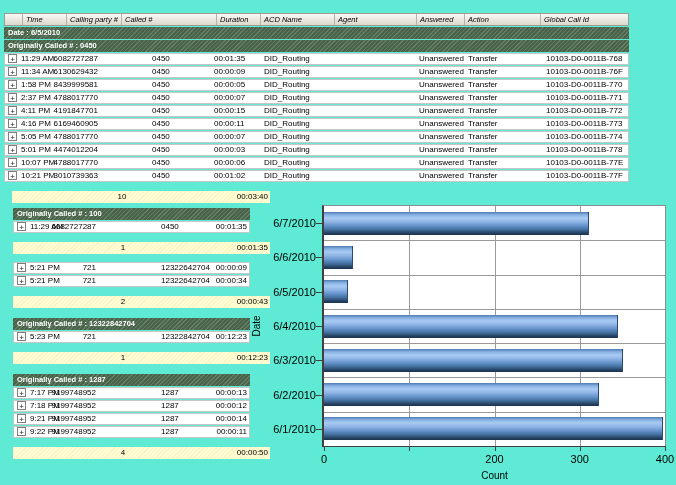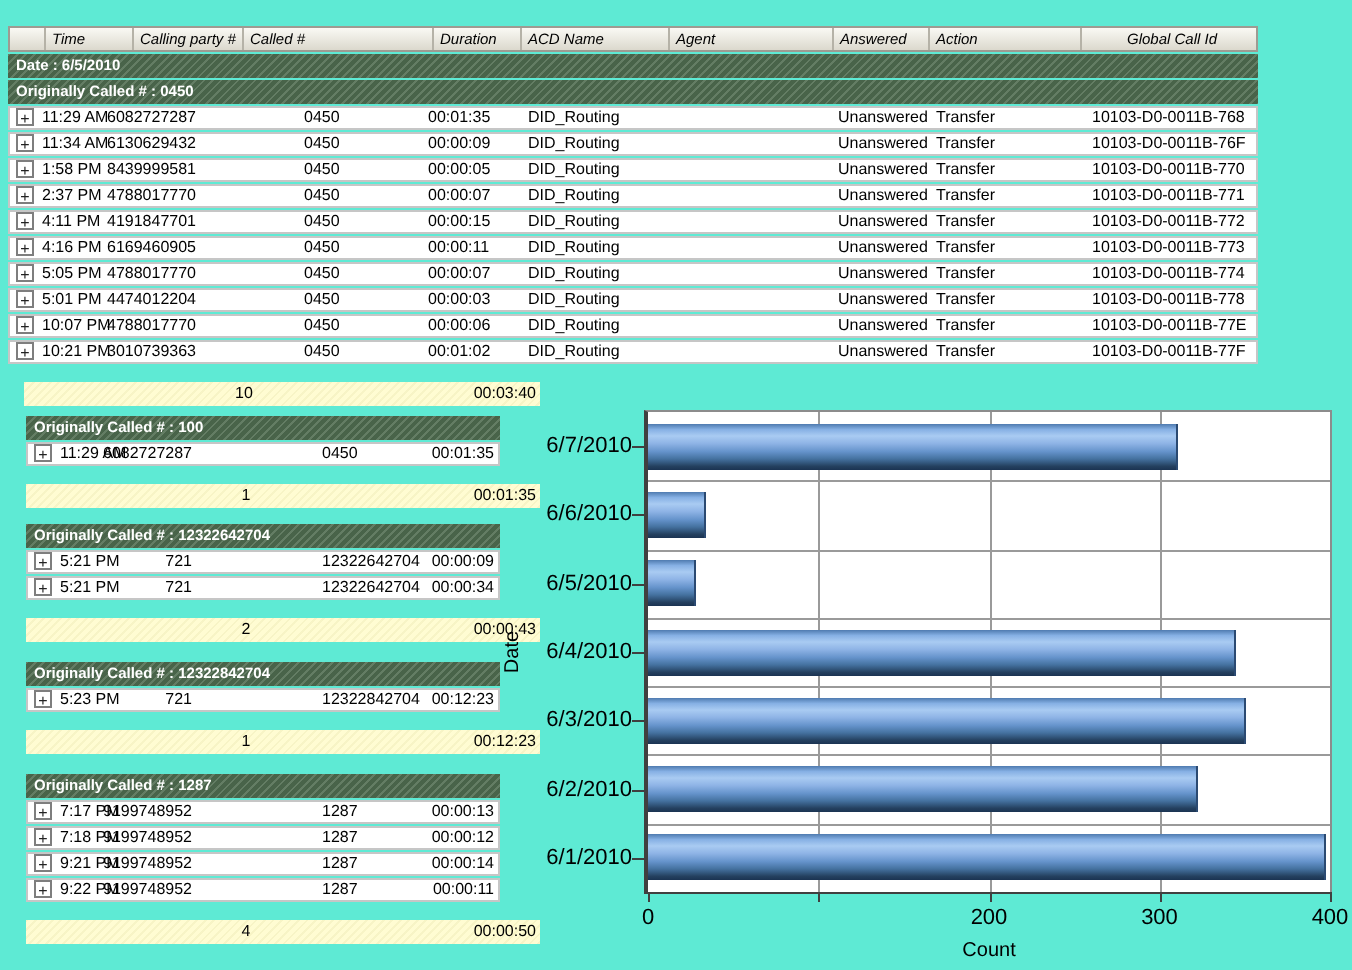--- a/index.html
+++ b/index.html
@@ -10,21 +10,21 @@
   
   .tbl-wide{position:absolute;left:4px;top:13px;width:625px;}
   #sections{position:absolute;left:13px;top:207px;width:237px;}
 
   .hdr{position:relative;display:flex;height:13px;box-sizing:border-box;
        background:linear-gradient(#faf9f4,#dbd8cd);
        border:1px solid #9e9b92;}
   .hcell{font-style:italic;font-size:7.5px;line-height:11px;padding-left:3px;
          border-right:1px solid #b5b2a7;box-sizing:border-box;
          white-space:nowrap;overflow:hidden;color:#000;flex:0 0 auto;}
-  .hcell:last-child{border-right:none;flex:1 1 auto;text-align:center;}
+  .hcell:last-child{border-right:none;flex:1 1 auto;}
 
   .banner{height:12px;line-height:12px;margin-top:1px;box-sizing:border-box;
           color:#fff;font-weight:bold;font-size:7.5px;padding-left:4px;
           white-space:nowrap;overflow:hidden;
           background:#4e6b4f;
           background-image:repeating-linear-gradient(135deg,rgba(255,255,255,.12) 0 1px,rgba(0,0,0,.07) 1px 3px);}
 
   .row{position:relative;height:12px;margin-top:1px;background:#fff;
        border:1px solid #c6c6c6;box-sizing:border-box;font-size:8px;color:#000;}
   .row span{position:absolute;top:0;line-height:10px;white-space:nowrap;}
@@ -224,21 +224,20 @@
           <span class="c-calling">6082727287</span>
           <span class="c-called">0450</span>
           <span class="c-dur">00:01:35</span>
         </div>
         <div class="summary">
           <span class="sum-count">1</span>
           <span class="sum-total">00:01:35</span>
         </div>
       </div>
       <div class="section" style="margin-top: 8px;">
-        <div class="banner"><span>Originally Called # : 12322642704</span></div>
         <div class="row">
           <span class="exp">+</span>
           <span class="c-time">5:21 PM</span>
           <span class="c-calling">721</span>
           <span class="c-called">12322642704</span>
           <span class="c-dur">00:00:09</span>
         </div>
         <div class="row">
           <span class="exp">+</span>
           <span class="c-time">5:21 PM</span>

